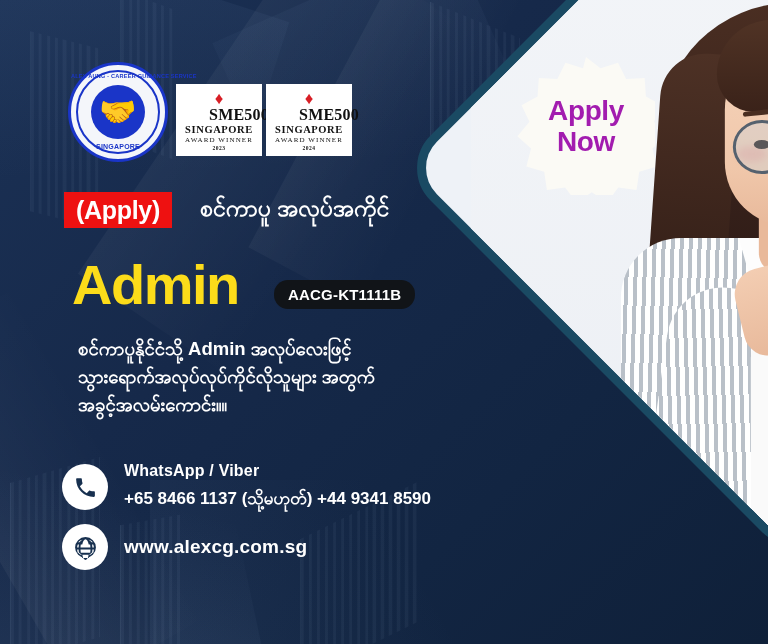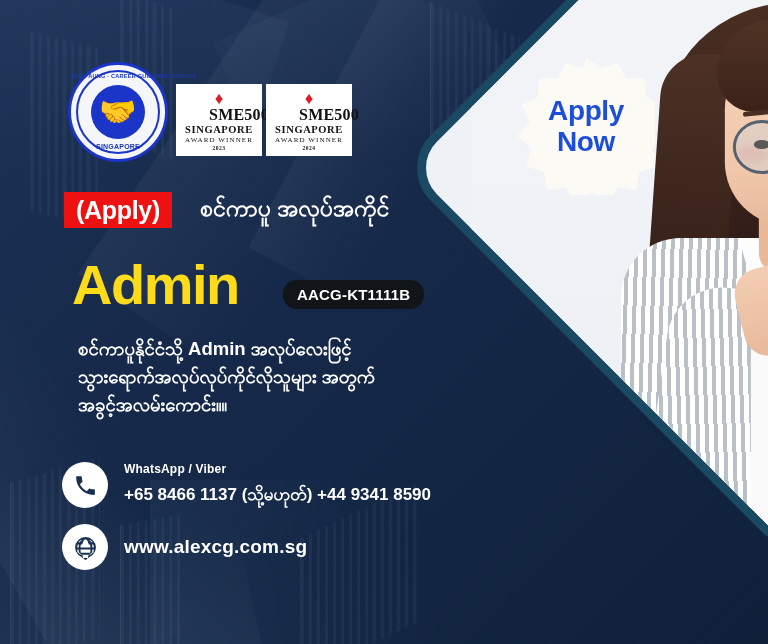--- a/index.html
+++ b/index.html
@@ -107,21 +107,21 @@
       50% 0%,   60.5% 8.2%, 73.2% 4.1%, 79.1% 16%, 92.5% 15.3%,
       93.4% 28.7%, 105% 35%, 99.3% 47%, 108% 57.5%, 98.1% 66.3%,
       101.5% 79.4%, 88.6% 83.2%, 86.6% 96.4%, 73.4% 94.6%, 65.3% 105.5%,
       54.2% 98%,  43% 105.5%, 34.9% 94.6%, 21.7% 96.4%, 19.7% 83.2%,
       6.8% 79.4%, 10.2% 66.3%, 0.3% 57.5%, 9% 47%, 3.3% 35%,
       14.9% 28.7%, 15.8% 15.3%, 29.2% 16%, 35.1% 4.1%, 47.8% 8.2%);
     display:flex; flex-direction:column; align-items:center; justify-content:center;
     line-height:1.12;
   }
   #apply-badge span {
-    font-size:28px; font-weight:bold; color:#1d4ed8; letter-spacing:-.4px;
+    font-size:28px; font-weight:bold; color:#a21caf; letter-spacing:-.4px;
   }
 
   
   #brand-logo {
     position:absolute; left:68px; top:62px; width:100px; height:100px;
     border-radius:50%; background:#f4f6fa;
     border:3px solid #1a35c8;
     display:flex; align-items:center; justify-content:center;
   }
   #brand-logo .ring {
@@ -159,40 +159,40 @@
   }
   #subtitle-mm {
     position:absolute; left:200px; top:193px;
     color:#ffffff; font-size:23px; font-weight:bold; white-space:nowrap;
   }
   #job-title {
     position:absolute; left:72px; top:252px;
     color:#fcdc1a; font-size:56px; font-weight:bold; letter-spacing:-1.5px;
   }
   #job-code {
-    position:absolute; left:283px; top:280px;
+    position:absolute; left:274px; top:280px;
     background:#111418; color:#fff; border-radius:14px;
     padding:6px 14px; font-size:15px; font-weight:bold; letter-spacing:.2px;
   }
   #desc { position:absolute; left:78px; top:335px; width:370px;
     color:#ffffff; font-size:18.5px; font-weight:bold; line-height:1.52; }
   #desc div { white-space:nowrap; }
 
   
   .contact { position:absolute; display:flex; align-items:center; }
   #contact-phone { left:62px; top:462px; }
   #contact-web   { left:62px; top:524px; }
   .cicon {
     width:46px; height:46px; border-radius:50%; background:#ffffff;
     display:flex; align-items:center; justify-content:center;
     color:#17304f; flex:0 0 auto;
   }
   .cicon svg { width:25px; height:25px; fill:#17304f; }
   .ctext { margin-left:16px; color:#fff; }
-  .ctext .l1 { font-size:12px; font-weight:bold; letter-spacing:.2px; }
+  .ctext .l1 { font-size:16px; font-weight:bold; letter-spacing:.2px; }
   .ctext .l2 { font-size:17px; font-weight:bold; margin-top:7px; white-space:nowrap; }
   #contact-web .ctext .l1 { font-size:19px; }
 </style>
 </head>
 <body>
 
 <div id="poster">
 
   <div class="bg-shape sky1"></div>
   <div class="bg-shape sky2"></div>

